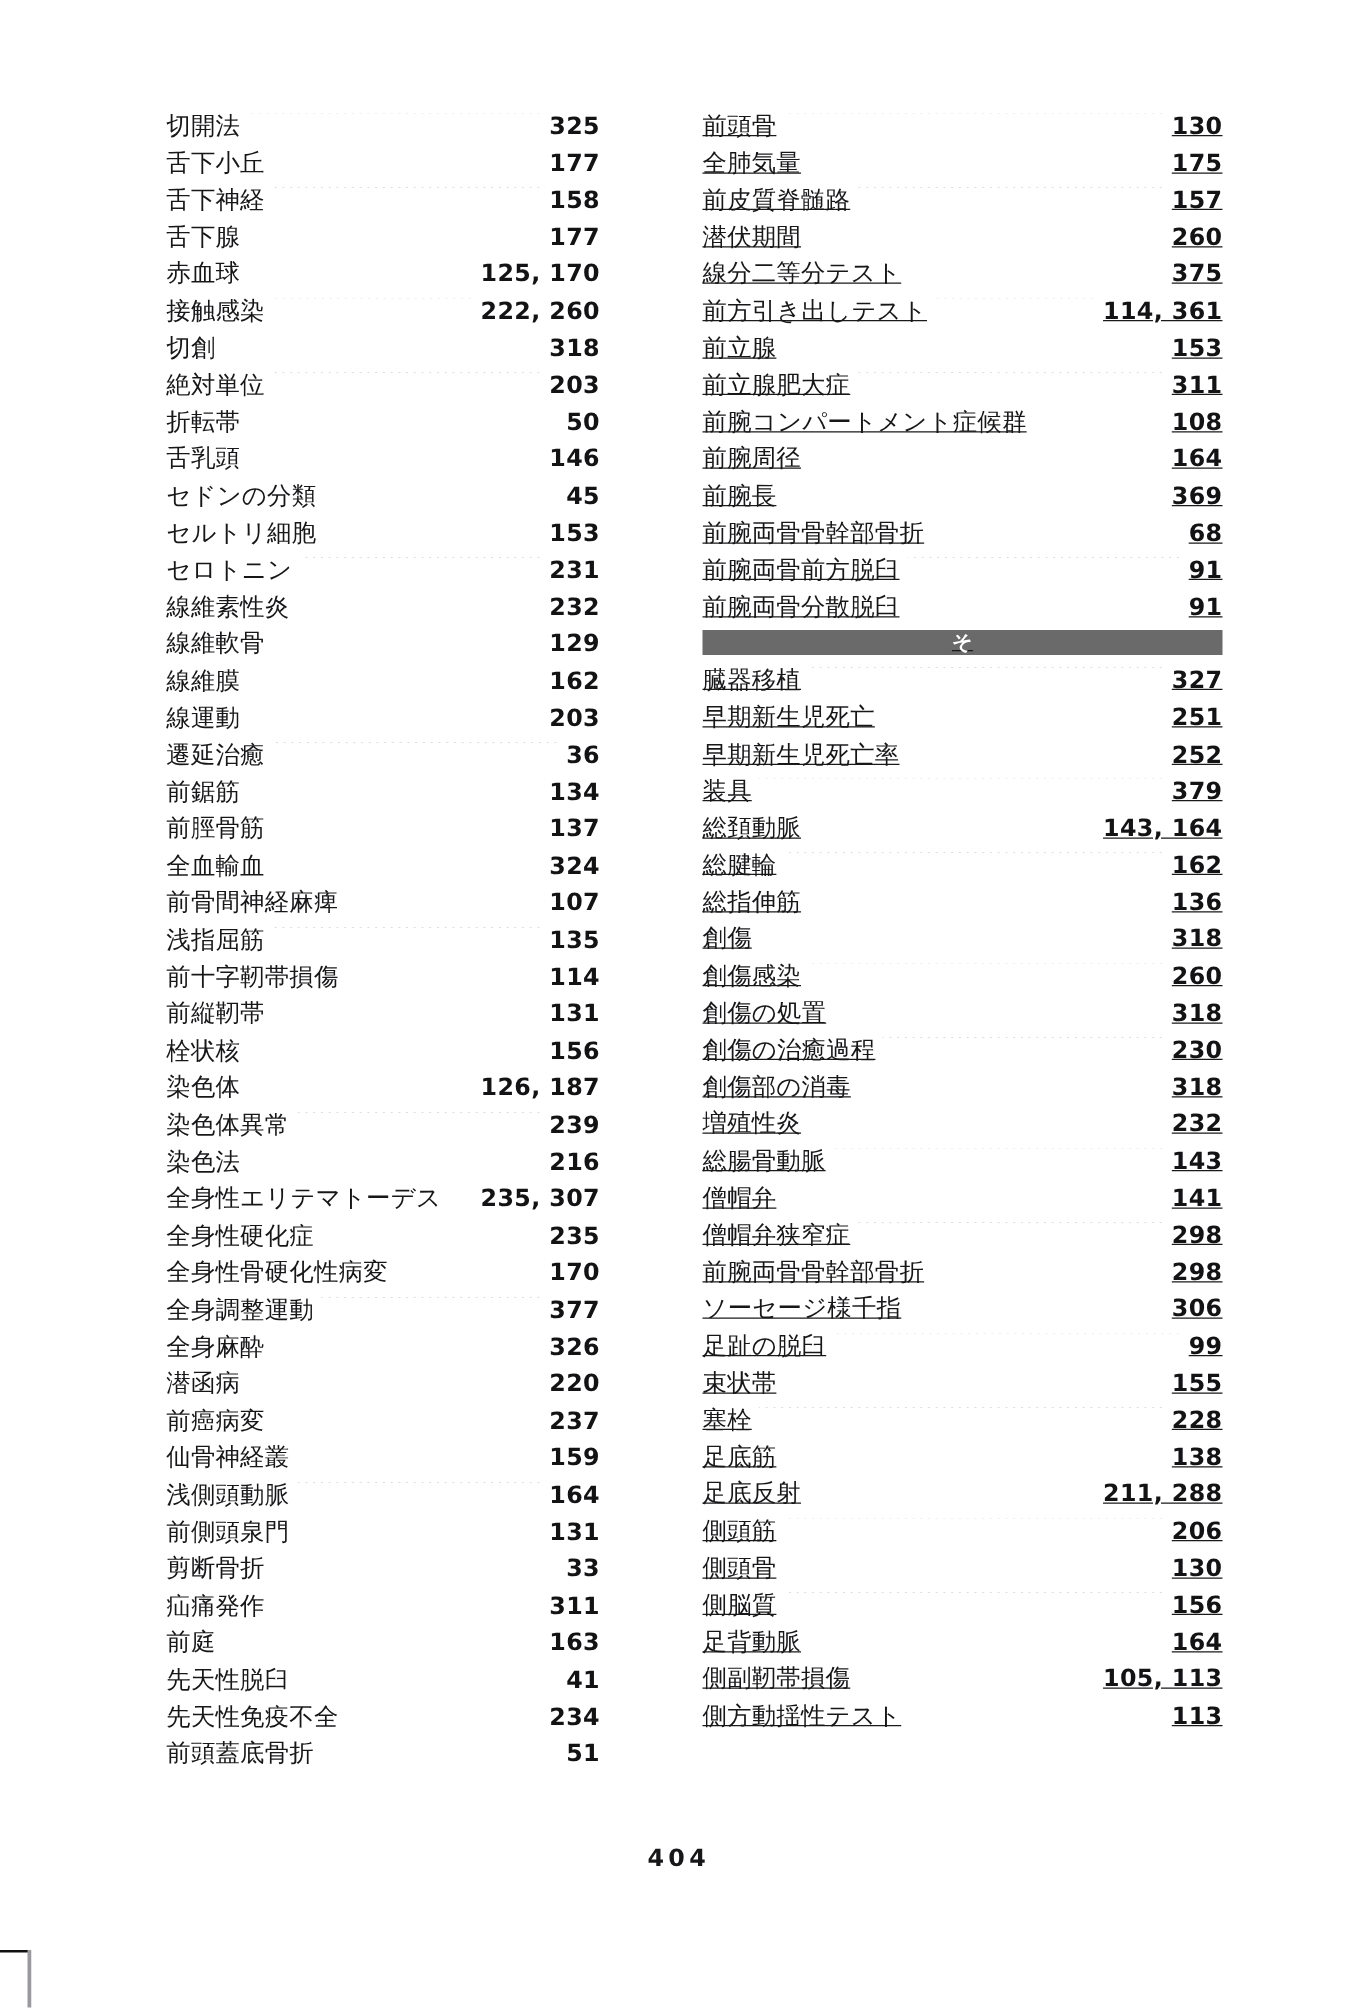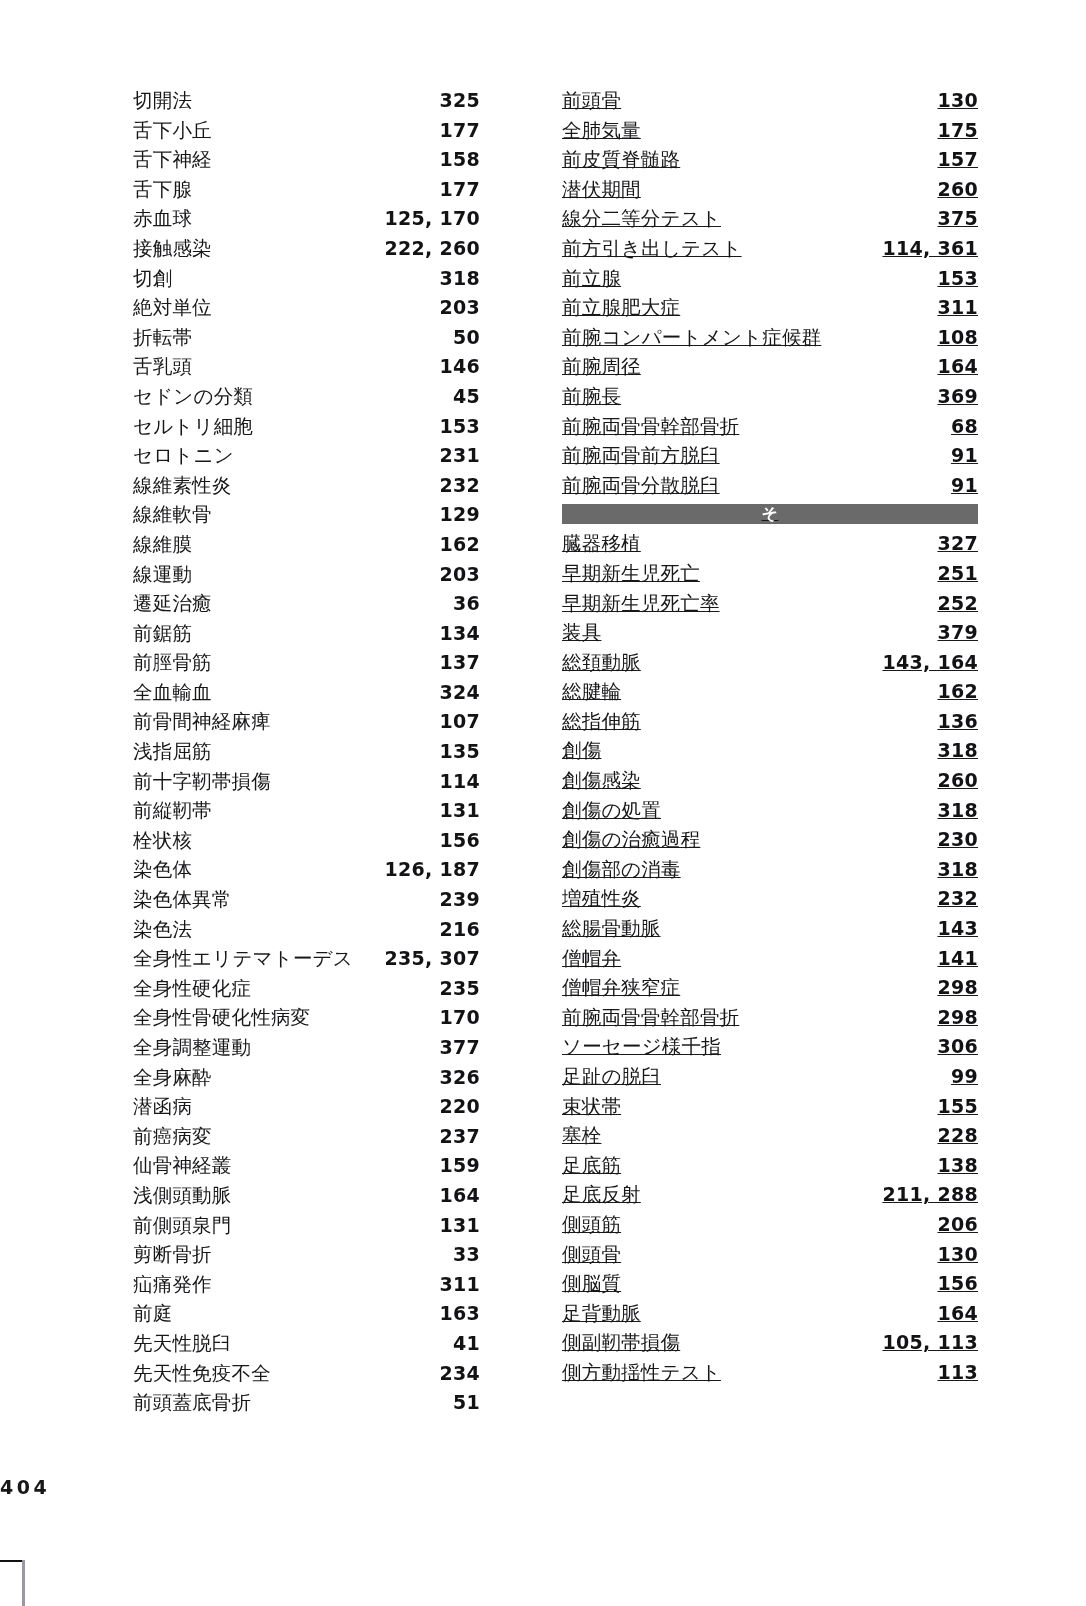--- a/index.html
+++ b/index.html
@@ -96,20 +96,21 @@
     font-weight: bold;
     line-height: 1;
     letter-spacing: 0.5px;
   }
 
   .folio {
     position: absolute;
     left: 0;
     top: 1476px;
     width: 1086px;
+    text-align: center;
     font-size: 19px;
     font-weight: bold;
     letter-spacing: 3.5px;
     color: #17171a;
   }
 
   .crop-mark {
     position: absolute;
     left: 0;
     top: 1560px;

